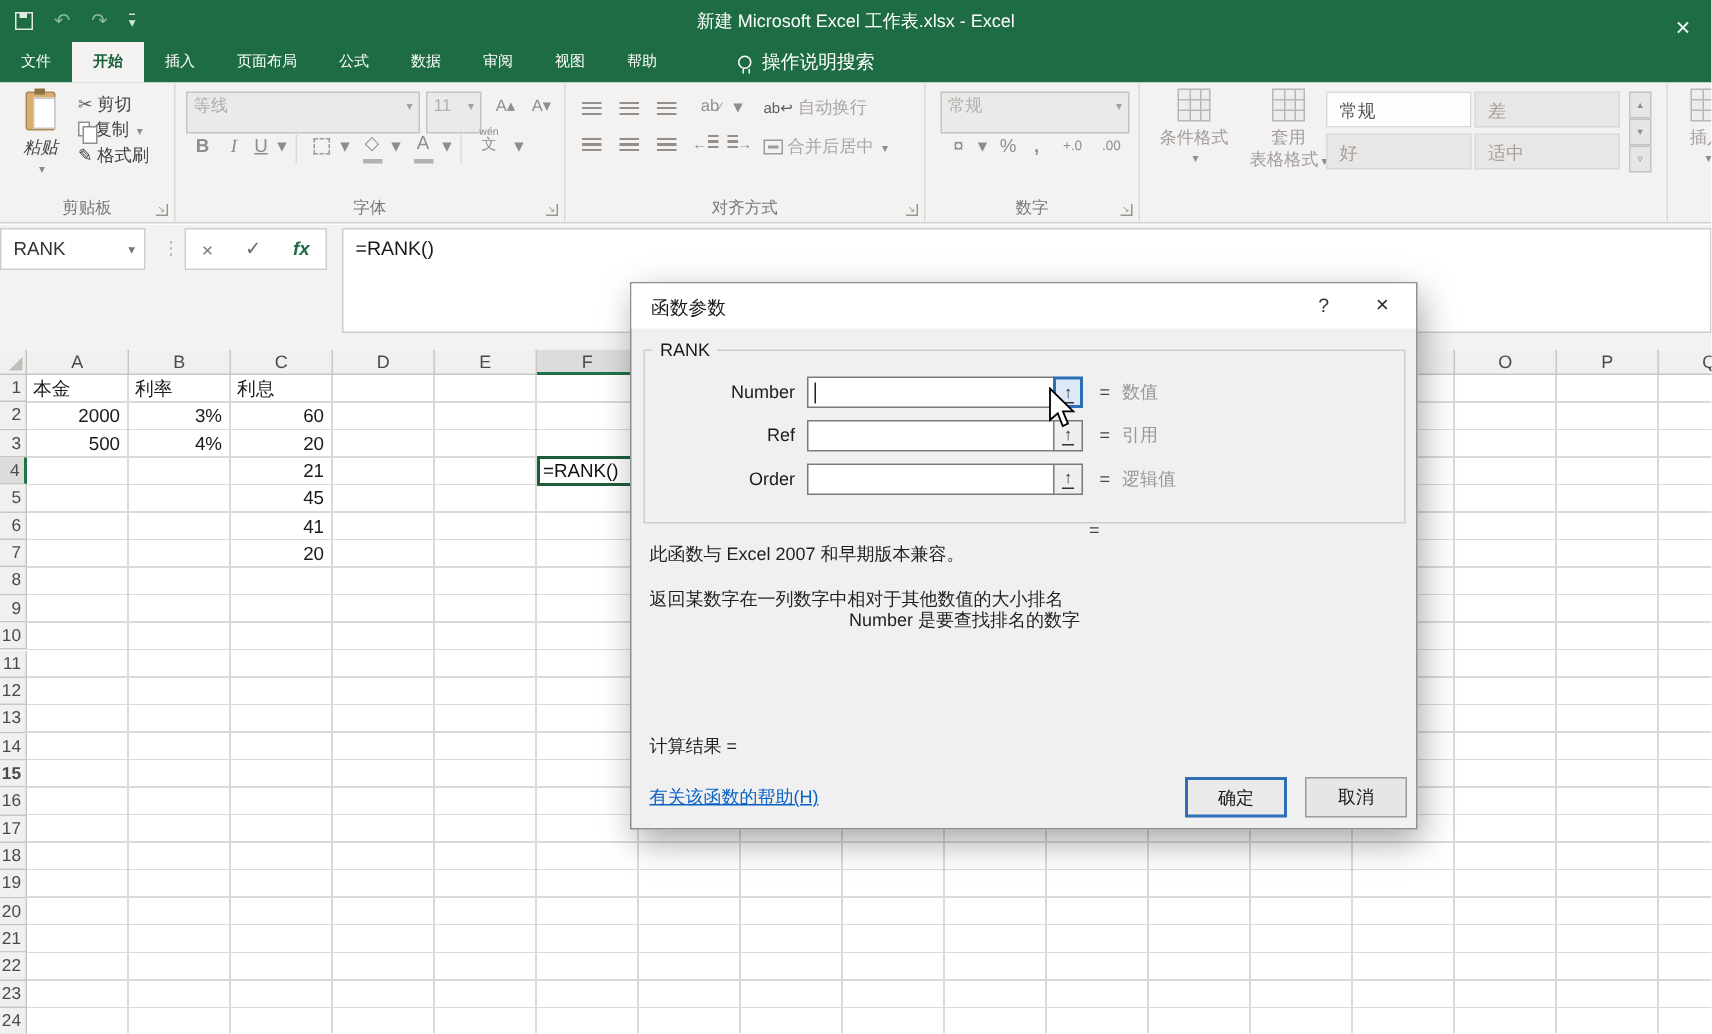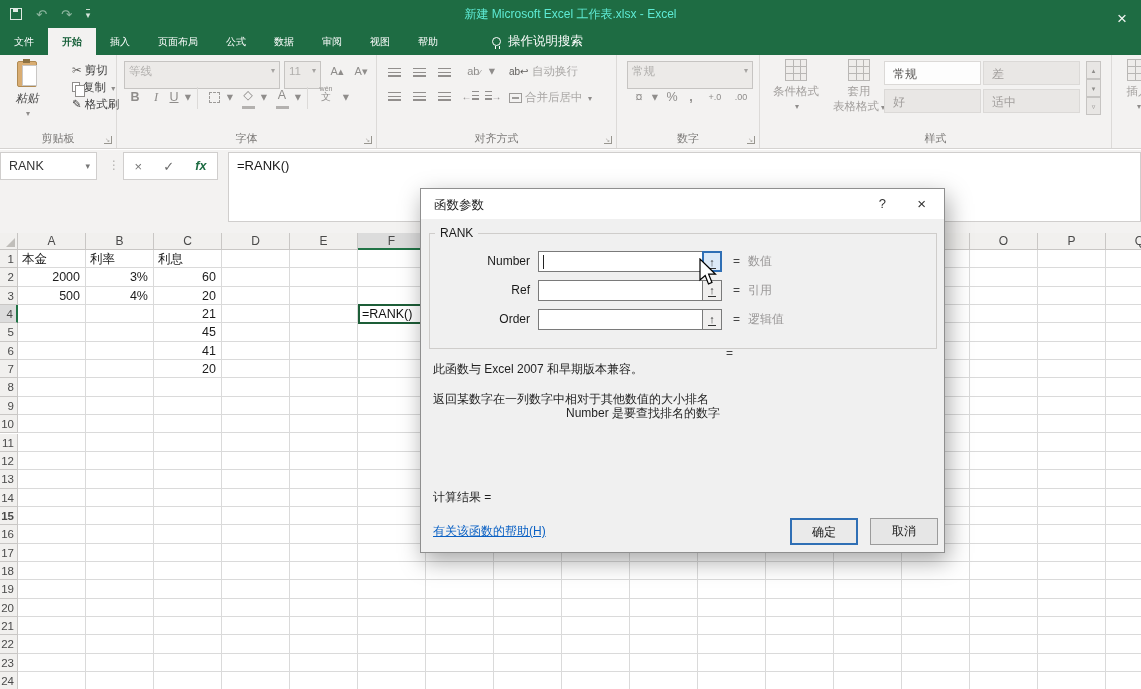--- a/index.html
+++ b/index.html
@@ -6,21 +6,21 @@
   html,body { width:1141px; height:689px; overflow:hidden; }
   body { font-family:"Liberation Sans","DejaVu Sans",sans-serif; position:relative; background:#fff; font-size:12px; color:#222; }
 
   
   .titlebar { position:absolute; left:0; top:0; width:1141px; height:28px; background:#1e6c43; z-index:3; }
   .qat { position:absolute; left:10px; top:0; height:28px; display:flex; align-items:center; gap:14px; color:#eaf3ec; }
   .save-ic { width:12px; height:12px; border:1.5px solid #dfeae2; position:relative; display:inline-block; }
   .save-ic:before { content:""; position:absolute; left:2px; top:-1px; width:5px; height:4px; background:#dfeae2; }
   .qat .arr { font-size:13px; opacity:.55; }
   .qat-caret { font-size:9px; border-top:1px solid #dfeae2; line-height:8px; padding-top:1px; opacity:.9; }
-  .win-title { position:absolute; left:0; right:0; top:0; height:28px; line-height:28px; text-align:center; color:#5eead4; font-size:12px; }
+  .win-title { position:absolute; left:0; right:0; top:0; height:28px; line-height:28px; text-align:center; color:#ffffff; font-size:12px; }
   .win-close { position:absolute; right:14px; top:10px; color:#f2f6f3; font-size:17px; line-height:17px; cursor:default; z-index:4; }
 
   
   .tabrow { position:absolute; left:0; top:28px; width:1141px; height:27px; background:#1e6c43; display:flex; align-items:stretch; z-index:3; }
   .tab { color:#fff; font-size:10px; padding:0 14px; line-height:27px; white-space:nowrap; }
   .tab.active { background:#f3f2f1; color:#17603a; font-weight:bold; }
   .tellme { display:flex; align-items:center; gap:7px; color:#fff; font-size:12.5px; padding:0 10px; }
   .bulb { width:9px; height:9px; border:1.3px solid #fff; border-radius:50%; position:relative; display:inline-block; }
   .bulb:after { content:""; position:absolute; left:2px; bottom:-4px; width:3px; height:3px; border-left:1.3px solid #fff; border-right:1.3px solid #fff; }
 
@@ -31,21 +31,21 @@
   .launcher { position:absolute; right:4px; bottom:4px; width:8px; height:8px; border-right:1px solid #98968f; border-bottom:1px solid #98968f; }
   .launcher:before { content:"\2198"; position:absolute; right:1px; bottom:0; font-size:6px; color:#98968f; }
   .dis { color:#a9a7a5; }
   .mid { color:#5f5d5b; }
   .caret { font-size:8px; color:#8f8d8b; margin-left:2px; }
 
   .paste-btn { position:absolute; left:7px; top:4px; width:40px; height:76px; text-align:center; font-size:11.5px; color:#444;font-style:italic; }
   .clip-ic { width:20px; height:26px; margin:2px auto 4px; border:1.5px solid #b08a52; border-radius:2px; background:#d9ad72; position:relative; }
   .clip-ic:before { content:""; position:absolute; left:5px; top:-3px; width:7px; height:4px; background:#8e7344; }
   .clip-ic:after { content:""; position:absolute; left:4px; top:3px; width:13px; height:19px; background:#fff; border:1px solid #c9c7c5; }
-  .clip-col { position:absolute; left:52px; top:7px;margin-left:20px; }
+  .clip-col { position:absolute; left:52px; top:7px; }
   .small-btn { height:17px; line-height:17px; font-size:11.5px; white-space:nowrap; color:#3f3f3f; }
   .copy-ic { display:inline-block; width:8px; height:10px; border:1px solid #8f8d8b; background:#fff; position:relative; vertical-align:-1px; margin-right:3px; }
   .copy-ic:after { content:""; position:absolute; left:2px; top:2px; width:8px; height:10px; border:1px solid #8f8d8b; background:#fff; }
 
   .combo { position:absolute; height:28px; border:1px solid #c6c4c2; background:#eceae8; font-size:11.5px; color:#b1afad; line-height:18px; padding:0 4px; }
   .combo .cv { float:right; font-size:8px; color:#a5a3a1; }
   .fbtn { position:absolute; height:20px; line-height:20px; font-size:12.5px; color:#8f8d8b; text-align:center; }
   .vsep { position:absolute; width:1px; background:#dcdad8; top:32px; height:22px; }
   .bord-ic { display:inline-block; width:11px; height:11px; border:1px dashed #9d9b99; vertical-align:-2px; }
   .cbar { display:block; width:13px; height:3px; background:#b3b1af; margin:1px auto 0; }
@@ -251,21 +251,20 @@
     </div>
     <div class="chip first" style="left:124px;top:6px;width:97px;">常规</div>
     <div class="chip" style="left:223px;top:6px;width:97px;">差</div>
     <div class="chip" style="left:124px;top:34px;width:97px;">好</div>
     <div class="chip" style="left:223px;top:34px;width:97px;">适中</div>
     <div class="scrollcol" style="left:326px;top:6px;">
       <div class="scroll-btn">▴</div>
       <div class="scroll-btn">▾</div>
       <div class="scroll-btn">▿</div>
     </div>
-    <div class="glabel">样式</div>
   </div>
 
   <div class="rgroup" style="left:1112px;width:29px;border-right:none;overflow:hidden;">
     <div class="bigbtn" style="left:6px;top:4px;width:40px;">
       <div class="grid-ic"></div>
       <span>插入</span><br><span class="caret">▾</span>
     </div>
   </div>
 </div>
 

